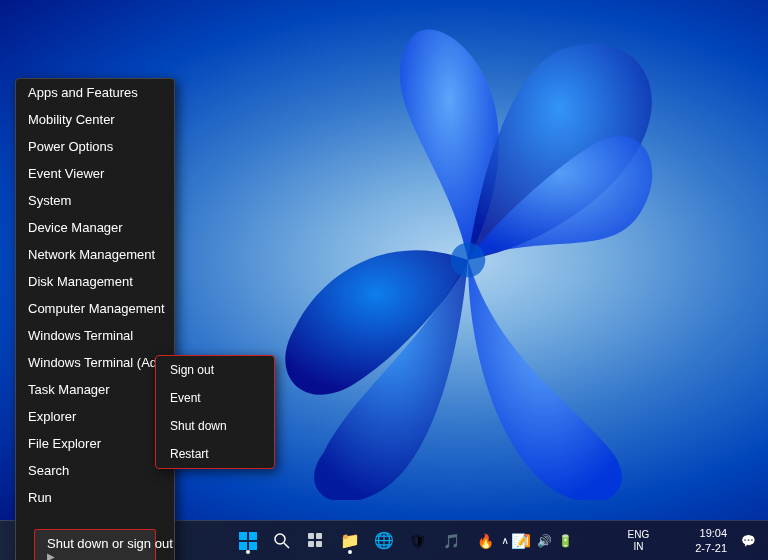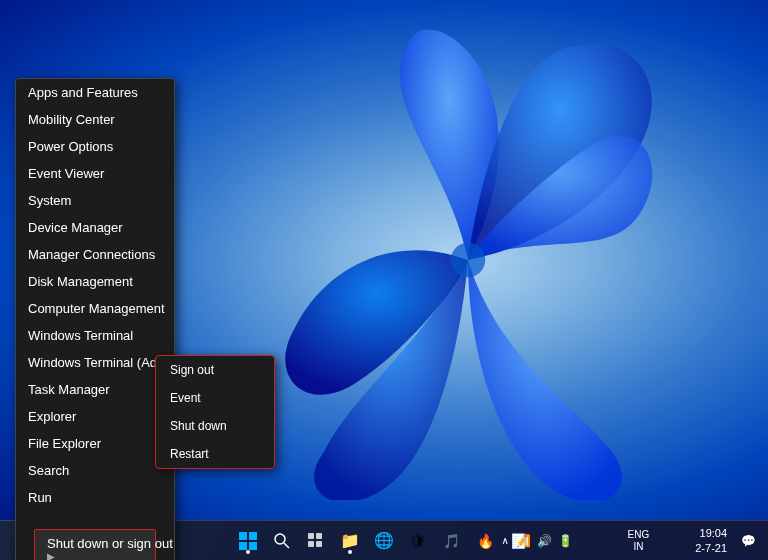--- a/index.html
+++ b/index.html
@@ -216,21 +216,21 @@
     <div class="context-menu-item">
       <span>Event Viewer</span>
     </div>
     <div class="context-menu-item">
       <span>System</span>
     </div>
     <div class="context-menu-item">
       <span>Device Manager</span>
     </div>
     <div class="context-menu-item">
-      <span>Manager Connections</span>
+      <span>Network Management</span>
     </div>
     <div class="context-menu-item">
       <span>Disk Management</span>
     </div>
     <div class="context-menu-item">
       <span>Computer Management</span>
     </div>
     <div class="context-menu-item">
       <span>Windows Terminal</span>
     </div>

